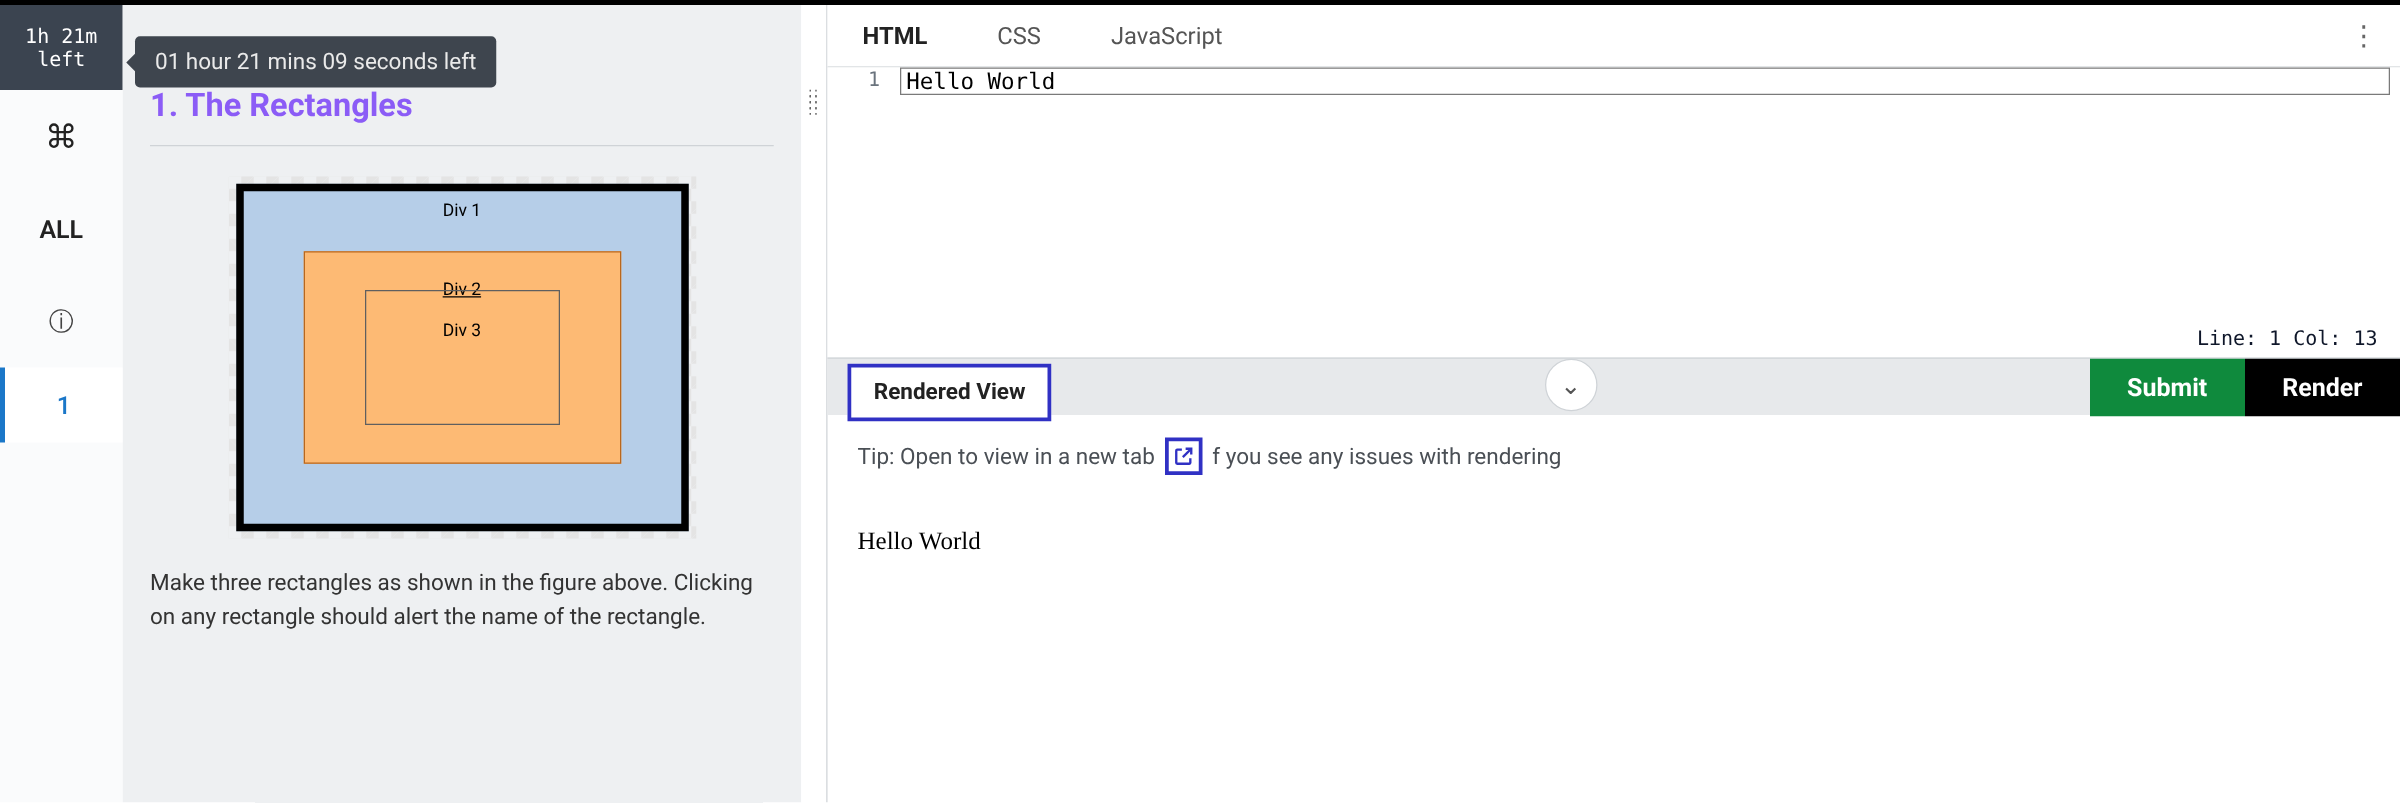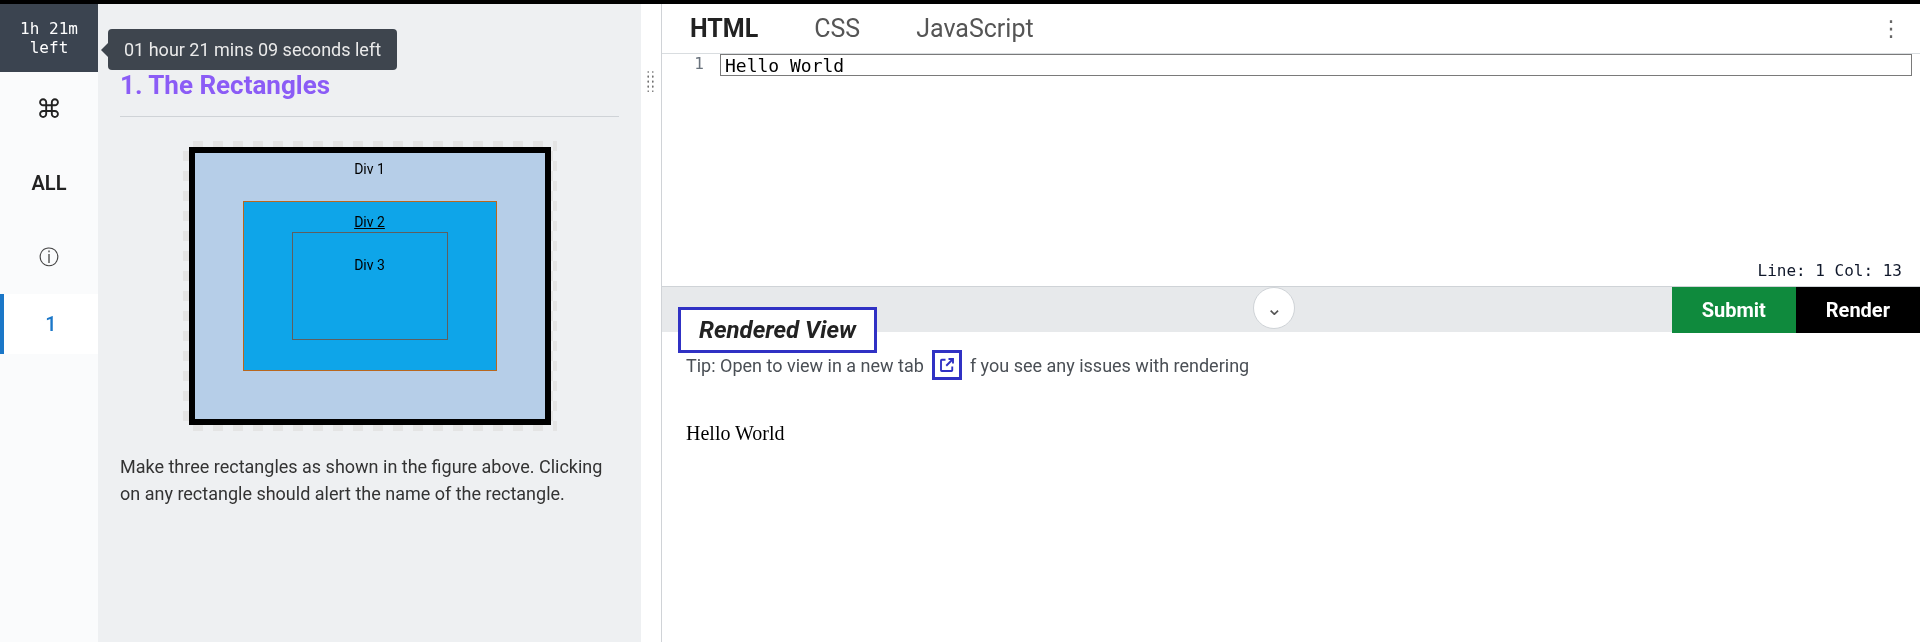--- a/index.html
+++ b/index.html
@@ -30,47 +30,47 @@
     .checker { position: absolute; inset: 0;
       background-image:
         linear-gradient(45deg, #e4e4e4 25%, transparent 25%),
         linear-gradient(-45deg, #e4e4e4 25%, transparent 25%),
         linear-gradient(45deg, transparent 75%, #e4e4e4 75%),
         linear-gradient(-45deg, transparent 75%, #e4e4e4 75%);
       background-size: 20px 20px;
       background-position: 0 0, 0 10px, 10px -10px, -10px 0;
     }
     .d1 { position: absolute; left: 6px; top: 6px; right: 6px; bottom: 6px; background: #b6cee8; border: 6px solid #000000; text-align: center; font-size: 14px; padding-top: 8px; }
-    .d2 { position: absolute; left: 48px; top: 48px; right: 48px; bottom: 48px; background: #0ea5e9; border: 1px solid #b9671d; text-align: center; font-size: 14px; padding-top: 12px; color: #000; text-decoration: underline; }
+    .d2 { position: absolute; left: 48px; top: 48px; right: 48px; bottom: 48px; background: #fdba74; border: 1px solid #b9671d; text-align: center; font-size: 14px; padding-top: 22px; color: #000; text-decoration: underline; }
     .d3 { position: absolute; left: 48px; top: 30px; right: 48px; bottom: 30px; border: 1px solid #5f5f5f; text-align: center; font-size: 14px; padding-top: 24px; color: #000; background: transparent; }
 
     .desc-text { font-size: 18px; line-height: 1.5; color: #333; margin-top: 22px; }
 
     
     .gutter { width: 20px; background: #fff; display: flex; align-items: flex-start; justify-content: center; cursor: col-resize; }
     .gutter-grip { margin-top: 68px; line-height: 5px; letter-spacing: 1px; font-size: 11px; color: #666; text-align: center; }
 
     
     .main { flex: 1; display: flex; flex-direction: column; border-left: 1px solid #d0d3d7; }
     .tabbar { height: 50px; display: flex; align-items: stretch; border-bottom: 1px solid #d9dde0; background:#fff; position: relative; }
-    .etab { padding: 0 28px; display: flex; align-items: center; font-size: 25px; color: #555; cursor: pointer; position:relative; }
+    .etab { padding: 0 28px; display: flex; align-items: center; font-size: 19px; color: #555; cursor: pointer; position:relative; }
     .etab.active { color: #222; font-weight: 700; }
     .etab.active::before { content:""; position:absolute; top:-4px; left:0; right:0; height:4px; background:#2b7ec0; }
     .tab-more { margin-left: auto; padding: 0 18px; display:flex; align-items:center; color:#666; font-size:22px; cursor:pointer; }
 
     .codearea { flex: 0 0 232px; display: flex; background:#fff; position:relative; }
     .ln-col { width: 58px; }
     .ln { height: 22px; text-align: right; padding-right: 16px; color: #6a737d; font-family: Menlo, Consolas, monospace; font-size: 16px; }
     .code-col { flex:1; position: relative; }
     .code-line { position:absolute; left:0; right:8px; top:0px; height:22px; border:1px solid #7a7a7a; background:#fff; font-family: Menlo, Consolas, monospace; font-size:18px; display:flex; align-items:center; padding-left:4px; color:#000; }
 
     .status-line { position:absolute; right:18px; bottom:6px; font-family: Menlo, Consolas, monospace; font-size:16px; color:#0f172a; }
 
     .midbar { height: 46px; background: #e7e9eb; display: flex; align-items: center; border-top:1px solid #cfd3d7; position:relative; }
-    .rv-tab { height:46px; background:#fff; border:3px solid #3031c4; display:flex; align-items:center; padding:0 18px; font-size:24px; font-weight:700; color:#222; margin-left:16px; position:relative; top:20px;font-style:italic; }
+    .rv-tab { height:46px; background:#fff; border:3px solid #3031c4; display:flex; align-items:center; padding:0 18px; font-size:18px; font-weight:700; color:#222; margin-left:16px; position:relative; top:4px; }
     .midspace { flex:1; position:relative; }
     .collapse-btn { position:absolute; left:50%; top:-23px; transform:translateX(-50%); width:42px; height:42px; border-radius:50%; background:#fff; border:1px solid #cfd3d7; display:flex; align-items:center; justify-content:center; color:#555; font-size:20px; cursor:pointer; }
     .btn { height:46px; padding: 0 30px; font-size:20px; font-weight:700; display:flex; align-items:center; color:#fff; cursor:pointer; }
     .btn.render { background:#000; }
     .btn.submit { background:#0f8a3d; }
 
     .tip-row { padding: 18px 24px 8px 24px; font-size:18px; color:#4a4f55; display:flex; align-items:center; gap:4px; }
     .nt-box { display:inline-flex; width:30px; height:30px; border:3px solid #3031c4; align-items:center; justify-content:center; margin:0 4px; }
     .nt-box svg { width:18px; height:18px; }
 

